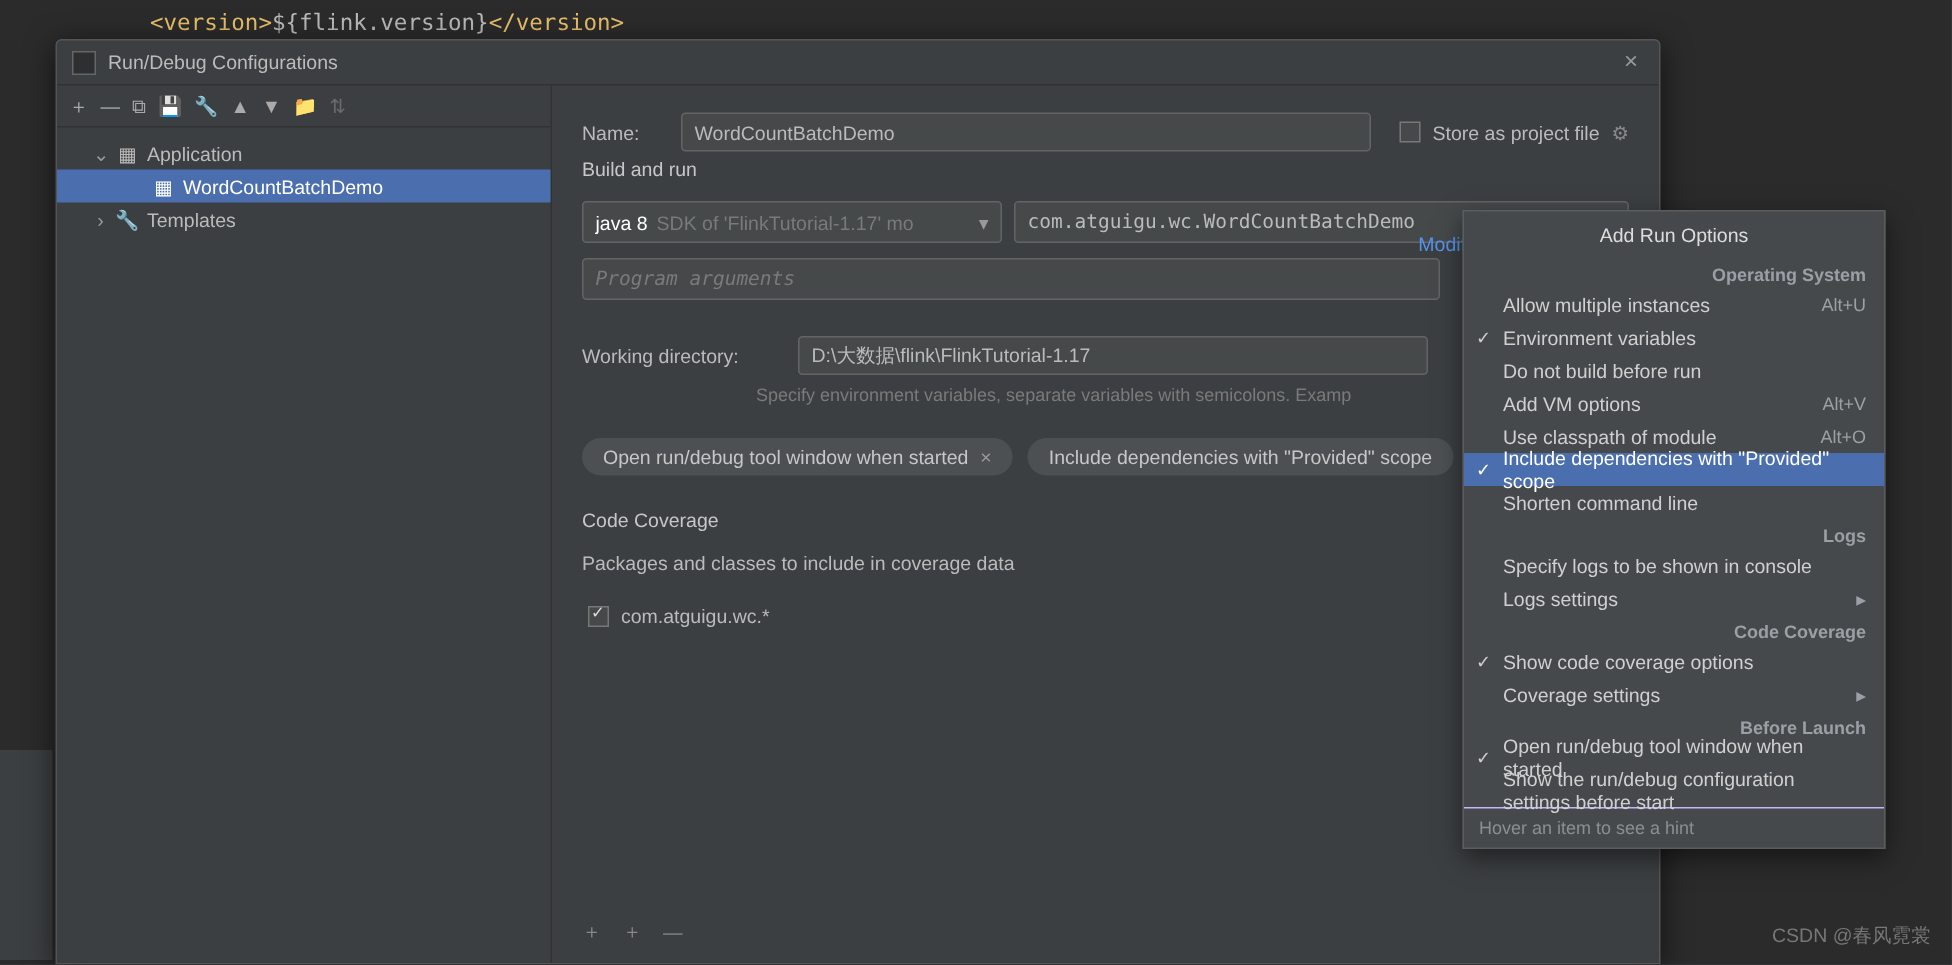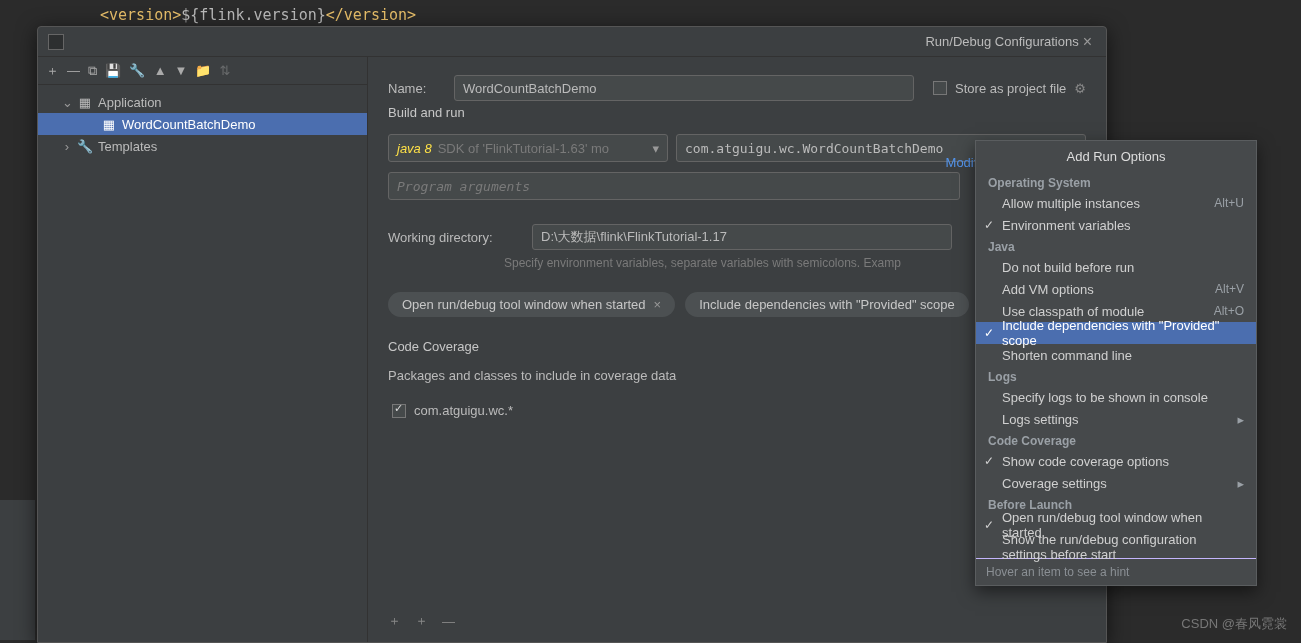--- a/index.html
+++ b/index.html
@@ -23,21 +23,21 @@
   background: #3c3f41; border: 1px solid #555;
   box-shadow: 0 4px 20px rgba(0,0,0,.6);
   display: flex; flex-direction: column;
   border-radius: 4px 4px 0 0;
 }
 .titlebar {
   height: 30px; display: flex; align-items: center;
   padding: 0 10px; border-bottom: 1px solid #323232;
 }
 .titlebar .icon { width: 16px; height: 16px; background: #2d2f30; border: 1px solid #666; margin-right: 8px; }
-.titlebar .title { flex: 1; color: #bbb; text-align: right; }
+.titlebar .title { flex: 1; color: #bbb; }
 .close-x { color: #999; font-size: 16px; cursor: pointer; padding: 0 4px; }
 .body { flex: 1; display: flex; overflow: hidden; }
 .left {
   width: 330px; border-right: 1px solid #323232;
   display: flex; flex-direction: column;
 }
 .toolbar {
   height: 28px; display: flex; align-items: center; gap: 8px;
   padding: 0 8px; border-bottom: 1px solid #323232;
 }
@@ -68,21 +68,21 @@
 .section { color: #c7c7c7; font-weight: 500; margin: 4px 0 14px; }
 .modify { position: absolute; right: 20px; top: 98px; display: flex; align-items: center; gap: 6px; }
 .modify .link { color: #5394ec; cursor: pointer; }
 .modify .caret { color: #5394ec; font-size: 10px; }
 .modify .hot { color: #888; margin-left: 6px; }
 .buildrun { display: flex; gap: 8px; margin-bottom: 10px; }
 .sdk {
   background: #45494a; border: 1px solid #646464; border-radius: 3px;
   height: 28px; display: flex; align-items: center; padding: 0 8px; width: 280px;
 }
-.sdk .java { color: #fde047; font-style: italic; }
+.sdk .java { color: #ffffff; }
 .sdk .rest { color: #7a7a7a; margin-left: 6px; flex: 1; white-space: nowrap; overflow: hidden; text-overflow: ellipsis; }
 .sdk .dd { color: #999; }
 .mainclass {
   background: #45494a; border: 1px solid #646464; border-radius: 3px;
   height: 28px; display: flex; align-items: center; padding: 0 8px; flex: 1;
   font-family: Consolas, monospace; color: #bbb;
 }
 .progargs {
   background: #45494a; border: 1px solid #646464; border-radius: 3px;
   height: 28px; display: flex; align-items: center; padding: 0 8px;
@@ -104,21 +104,21 @@
   position: absolute; bottom: 12px; left: 20px;
   display: flex; align-items: center; gap: 14px; color: #888;
 }
 
 .menu {
   position: absolute; top: 140px; left: 975px;
   width: 282px; background: #46494b; border: 1px solid #5a5d5f;
   box-shadow: 0 6px 16px rgba(0,0,0,.5);
 }
 .menu-title { text-align: center; color: #ddd; padding: 8px 0; }
-.menu-head { color: #9aa0a6; font-weight: 600; padding: 4px 12px 2px; font-size: 12px; }
+.menu-head { text-align: right; color: #9aa0a6; font-weight: 600; padding: 4px 12px 2px; font-size: 12px; }
 .menu-item {
   display: flex; align-items: center; padding: 4px 12px 4px 26px;
   color: #d0d0d0; position: relative; height: 22px;
 }
 .menu-item .chk { position: absolute; left: 8px; color: #cfcfcf; font-size: 12px; }
 .menu-item .hot { margin-left: auto; color: #9aa0a6; font-size: 12px; }
 .menu-item .arrow { margin-left: auto; color: #9aa0a6; }
 .menu-item.sel { background: #4b6eaf; color: #fff; }
 .menu-item.sel .chk { color: #fff; }
 .menu-foot { border-top: 1px solid #c4b5fd; padding: 6px 10px; color: #8a8f94; font-size: 12px; }
@@ -189,21 +189,21 @@
 
       <div class="modify">
         <span class="link">Modify options</span>
         <span class="caret">▾</span>
         <span class="hot">Alt+M</span>
       </div>
 
       <div class="buildrun">
         <div class="sdk">
           <span class="java">java 8</span>
-          <span class="rest">SDK of 'FlinkTutorial-1.63' mo</span>
+          <span class="rest">SDK of 'FlinkTutorial-1.17' mo</span>
           <span class="dd">▾</span>
         </div>
         <div class="mainclass">
           <span>com.atguigu.wc.WordCountBatchDemo</span>
         </div>
       </div>
 
       <div class="progargs">
         <span>Program arguments</span>
       </div>
@@ -248,21 +248,20 @@
   <div id="menu-body">
       <div class="menu-head">Operating System</div>
       <div class="menu-item">
         <span>Allow multiple instances</span>
         <span class="hot">Alt+U</span>
       </div>
       <div class="menu-item">
         <span class="chk">✓</span>
         <span>Environment variables</span>
       </div>
-      <div class="menu-head">Java</div>
       <div class="menu-item">
         <span>Do not build before run</span>
       </div>
       <div class="menu-item">
         <span>Add VM options</span>
         <span class="hot">Alt+V</span>
       </div>
       <div class="menu-item">
         <span>Use classpath of module</span>
         <span class="hot">Alt+O</span>

